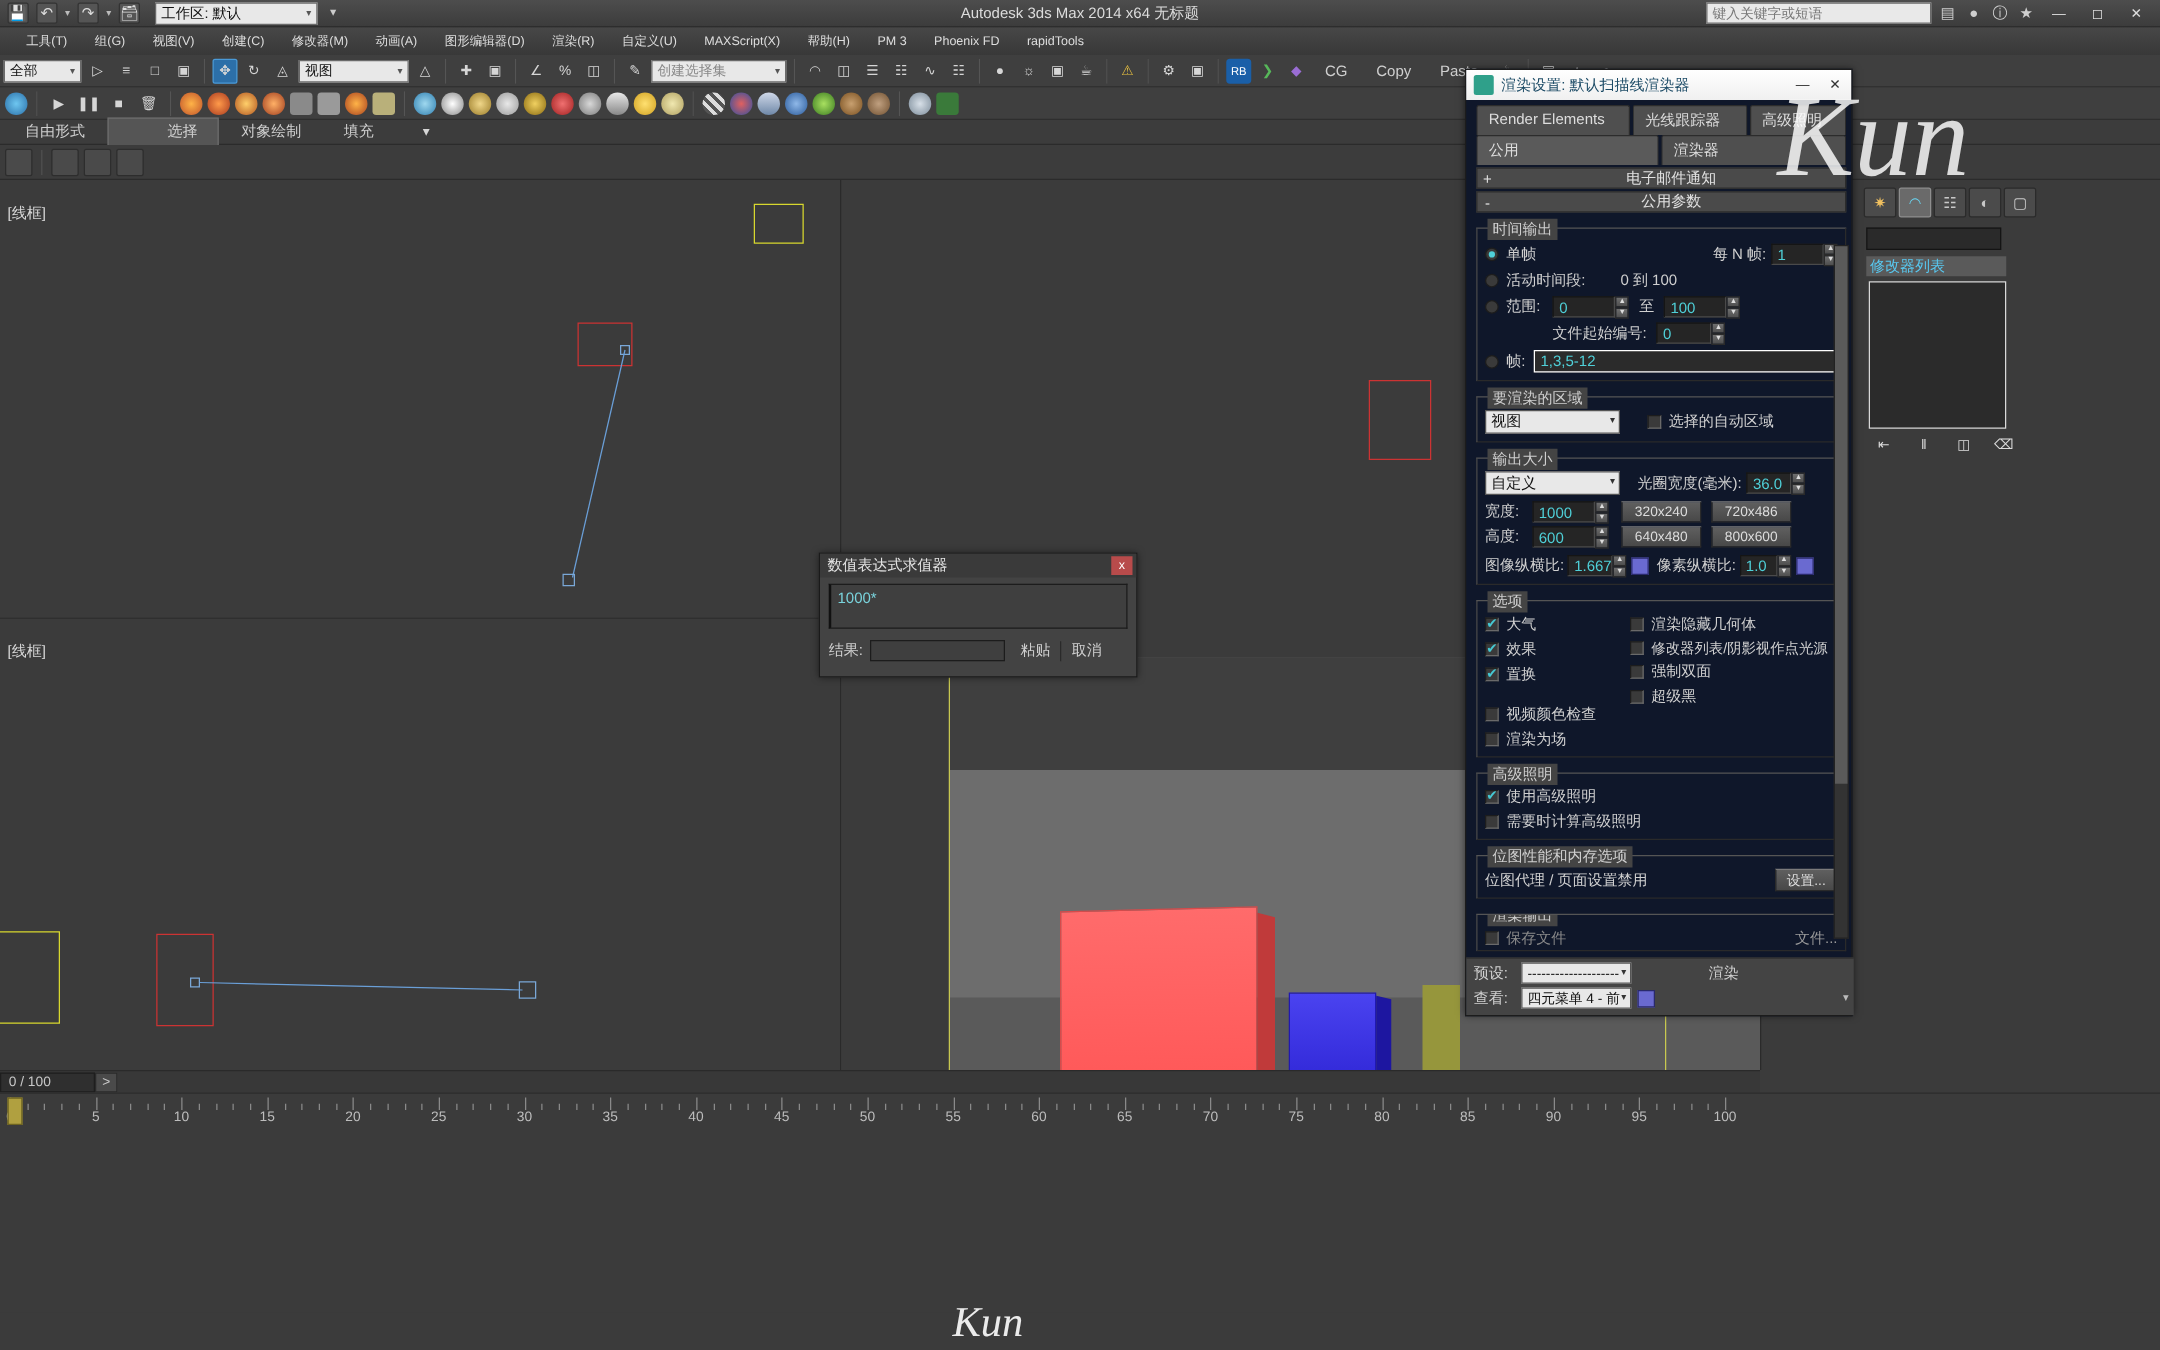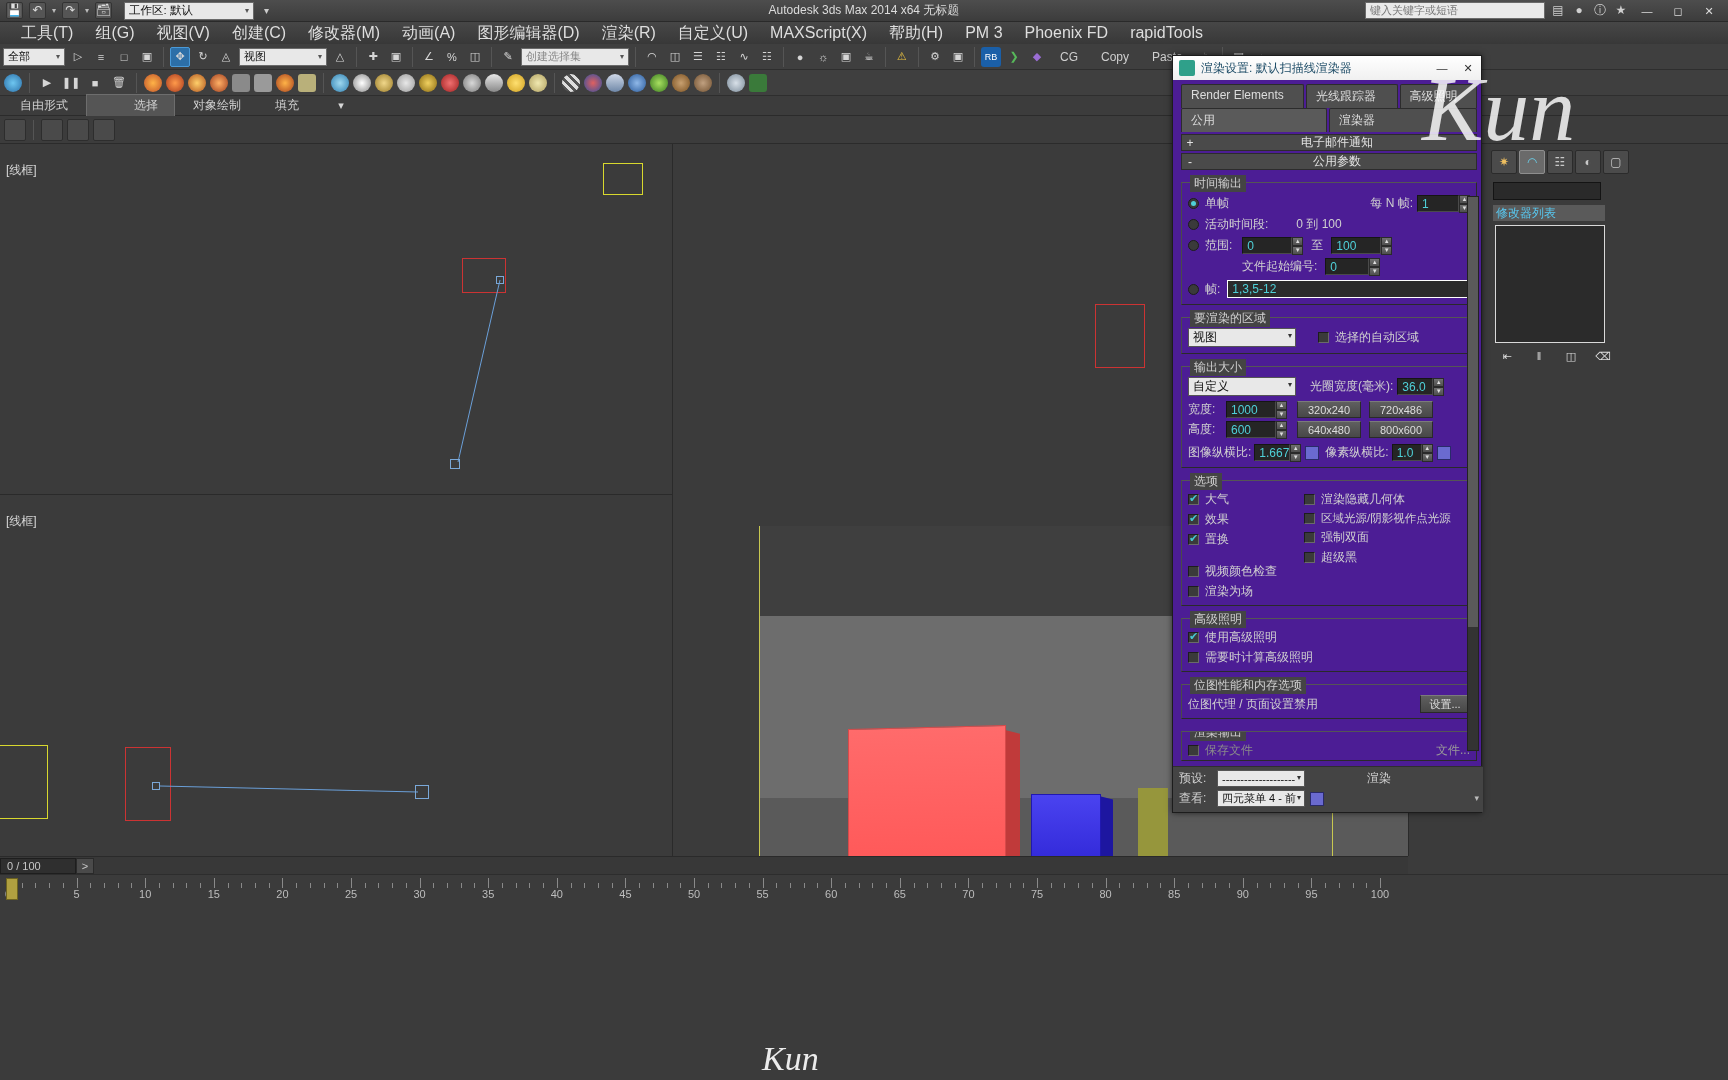--- a/index.html
+++ b/index.html
@@ -42,21 +42,21 @@
   #wsbox { width:130px; height:18px; margin-left:6px; }
   #apptitle { position:absolute; left:0; right:0; text-align:center; font-size:12px; color:#dcdcdc; pointer-events:none;}
   #tb-right { margin-left:auto; display:flex; align-items:center; gap:5px; padding-right:6px;}
   #searchbox { width:180px; height:17px; font-size:11px; color:#777; background:#e9e9e9;}
   .tinyicon { width:16px; height:15px; color:#cfcfcf; font-size:12px; text-align:center; line-height:15px; }
   .winbtn { width:26px; height:20px; color:#ddd; font-size:11px; text-align:center; line-height:20px;}
 
   
   #menubar { position:absolute; left:0; top:22px; width:1728px; height:22px;
     background:linear-gradient(#474747,#383838); display:flex; align-items:center; padding-left:10px; }
-  #menubar .mi { padding:2px 11px; font-size:16px; color:#dedede; white-space:nowrap; }
+  #menubar .mi { padding:2px 11px; font-size:10px; color:#dedede; white-space:nowrap; }
 
   
   #toolbar1 { position:absolute; left:0; top:44px; width:1728px; height:26px;
     background:#3f3f3f; border-bottom:1px solid #2e2e2e; display:flex; align-items:center; gap:3px; padding:0 3px;}
   #toolbar2 { position:absolute; left:0; top:70px; width:1728px; height:26px;
     background:#3f3f3f; border-bottom:1px solid #2e2e2e; display:flex; align-items:center; gap:4px; padding:0 4px;}
   .tbicon { width:20px; height:20px; border-radius:2px; position:relative; flex:none;
     display:flex; align-items:center; justify-content:center; font-size:11px; color:#d6d6d6; }
   .tbicon.sel { background:#2c6fa8; border:1px solid #4a9ad8; }
   .tbsep { width:1px; height:20px; background:#2c2c2c; border-right:1px solid #555; flex:none; margin:0 3px;}
@@ -87,21 +87,21 @@
      display:flex; align-items:center; justify-content:center; font-size:12px;}
   .cpTab.active { background:#6a6a6a; border-color:#8e8e8e;}
   #cpName { margin:8px 0 0 84px; width:108px; height:18px; background:#2a2a2a; border:1px solid #141414;}
   #cpModList { margin:5px 0 0 84px; width:112px; height:16px; background:#5a5a5a; color:#58c8f0; font-size:12px; padding-left:3px;}
   #cpStack { margin:4px 0 0 86px; width:110px; height:118px; background:#2b2b2b; border:1px solid #d9d9d9;}
   #cpStackBtns { margin:4px 0 0 86px; display:flex; gap:8px; align-items:center;}
   .cpsb { width:24px; height:18px; color:#ddd; font-size:11px; text-align:center; line-height:18px;}
 
   
   #rsdlg { position:absolute; left:1172px; top:55px; width:310px; height:758px;
-    background:#4c1d95; border:1px solid #1c1c1c; box-shadow:0 0 6px rgba(0,0,0,.6); }
+    background:#0f172a; border:1px solid #1c1c1c; box-shadow:0 0 6px rgba(0,0,0,.6); }
   #rsTitle { height:24px; background:linear-gradient(#ffffff,#f0f0f0); display:flex; align-items:center; padding-left:6px;
      color:#1c4b66; font-size:12px; }
   #rsTitle .wbtn { width:26px; height:22px; text-align:center; line-height:22px; color:#333; font-size:11px;}
   #rsTabsTop { display:flex; padding:4px 4px 0 8px; gap:2px;}
   .rsTab { background:#4f4f4f; border:1px solid #2c2c2c; border-bottom:none; color:#ddd; font-size:12px;
      padding:3px 9px; border-radius:2px 2px 0 0; }
   .rsTab.active { background:#5a5a5a; }
   #rsTabsBot { display:flex; padding:0 4px 0 8px; gap:2px;}
   #rsBody { margin:2px 4px 0 8px; }
   .rollup { background:#4a4a4a; border:1px solid #2c2c2c; height:17px; display:flex; align-items:center;
@@ -581,21 +581,21 @@
               <span class="lbl" style="margin-left:6px">渲染为场</span>
             </div>
           </div>
           <div style="flex:1">
             <div class="row">
               <span class="cb"></span>
               <span class="lbl" style="margin-left:6px">渲染隐藏几何体</span>
             </div>
             <div class="row" style="margin-top:3px">
               <span class="cb"></span>
-              <span class="lbl" style="margin-left:6px;font-size:11.5px">区域光源/阴影视作点光源</span>
+              <span class="lbl" style="margin-left:6px;font-size:11.5px">修改器列表/阴影视作点光源</span>
             </div>
             <div class="row" style="margin-top:3px">
               <span class="cb"></span>
               <span class="lbl" style="margin-left:6px">强制双面</span>
             </div>
             <div class="row" style="margin-top:3px">
               <span class="cb"></span>
               <span class="lbl" style="margin-left:6px">超级黑</span>
             </div>
           </div>
@@ -650,20 +650,38 @@
         <span class="dropdown" style="width:88px;height:17px">
           <span style="font-size:11px">四元菜单 4 - 前</span>
           <span class="arr">▾</span>
         </span>
         <span style="width:14px;height:14px;background:#6a6ad0;border:1px solid #2a2a6a;margin-left:5px;display:inline-block"></span>
       </div>
       <span style="position:absolute;right:4px;top:26px;font-size:9px;color:#bbb">▾</span>
     </div>
   </div>
 
+  <div id="numdlg">
+    <div id="numTitle">
+      <span>数值表达式求值器</span>
+      <span id="numClose">x</span>
+    </div>
+    <div id="numInput">
+      <span>1000*</span>
+    </div>
+    <div id="numRow">
+      <span class="lbl">结果:</span>
+      <span style="width:108px;height:17px;background:#3f3f3f;border:1px solid #1c1c1c">
+        <span></span>
+      </span>
+      <span class="lbl" style="margin-left:6px">粘贴</span>
+      <span style="width:1px;height:16px;background:#2a2a2a;margin:0 2px"></span>
+      <span class="lbl">取消</span>
+    </div>
+  </div>
 
   <div id="trackbar">
     <div id="tbField">
       <span>0 / 100</span>
     </div>
     <div id="tbArrow">
       <span>&gt;</span>
     </div>
   </div>
   <div id="ruler">

